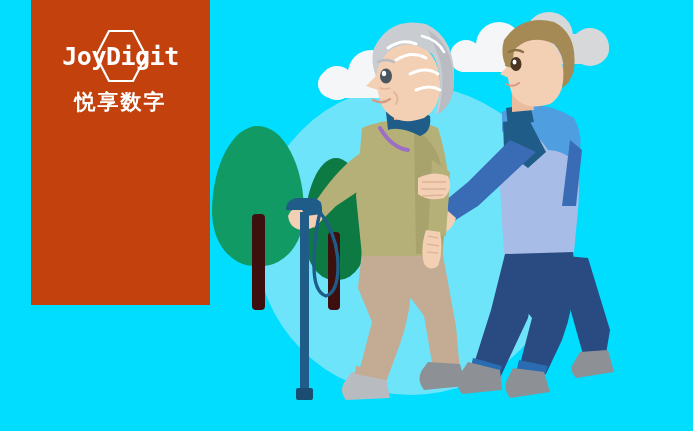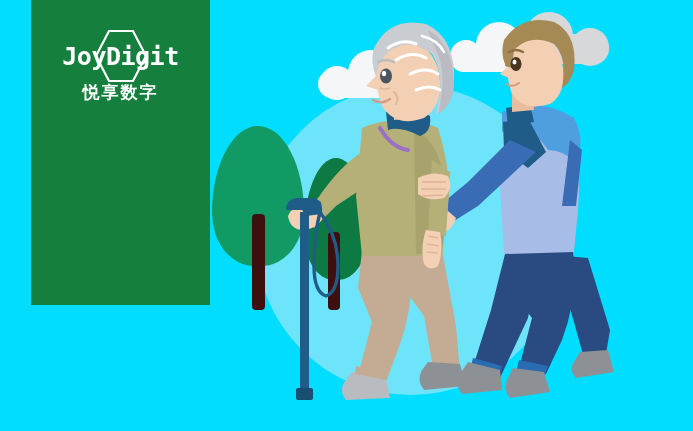--- a/index.html
+++ b/index.html
@@ -6,37 +6,37 @@
   body{
     width:693px;height:431px;overflow:hidden;
     font-family:"Liberation Sans","DejaVu Sans",sans-serif;
     background:#00ddff;
   }
   #stage{position:relative;width:693px;height:431px;background:#00ddff;overflow:hidden;}
 
   
   .panel{
     position:absolute;left:31px;top:0;width:179px;height:305px;
-    background:#15803d;
+    background:#c2410c;
     display:flex;flex-direction:column;align-items:center;
     box-sizing:border-box;padding-top:28px;
   }
   .logo-wrap{position:relative;width:150px;height:56px;display:flex;align-items:center;justify-content:center;}
   .hexagon{
     position:absolute;left:50%;top:50%;transform:translate(-50%,-50%);
     width:56px;height:56px;
   }
   .logo-text{
     position:relative;z-index:3;
     font-family:"DejaVu Sans Mono","Liberation Mono",monospace;
     font-weight:bold;font-size:25px;letter-spacing:-0.5px;color:#ffffff;
     line-height:1;white-space:nowrap;
   }
   .logo-sub{
-    color:#ffffff;font-size:17px;font-weight:bold;
+    margin-top:8px;color:#ffffff;font-size:21px;font-weight:bold;
     letter-spacing:2px;line-height:1;
     font-family:"DejaVu Sans","Liberation Sans",sans-serif;
   }
   .title-block{margin-top:26px;text-align:center;color:#f2f6f8;}
   .title-line{
     font-size:55px;font-weight:bold;line-height:1.12;letter-spacing:8px;
     text-indent:8px;
     font-family:"DejaVu Sans","Liberation Sans",sans-serif;
   }
 

